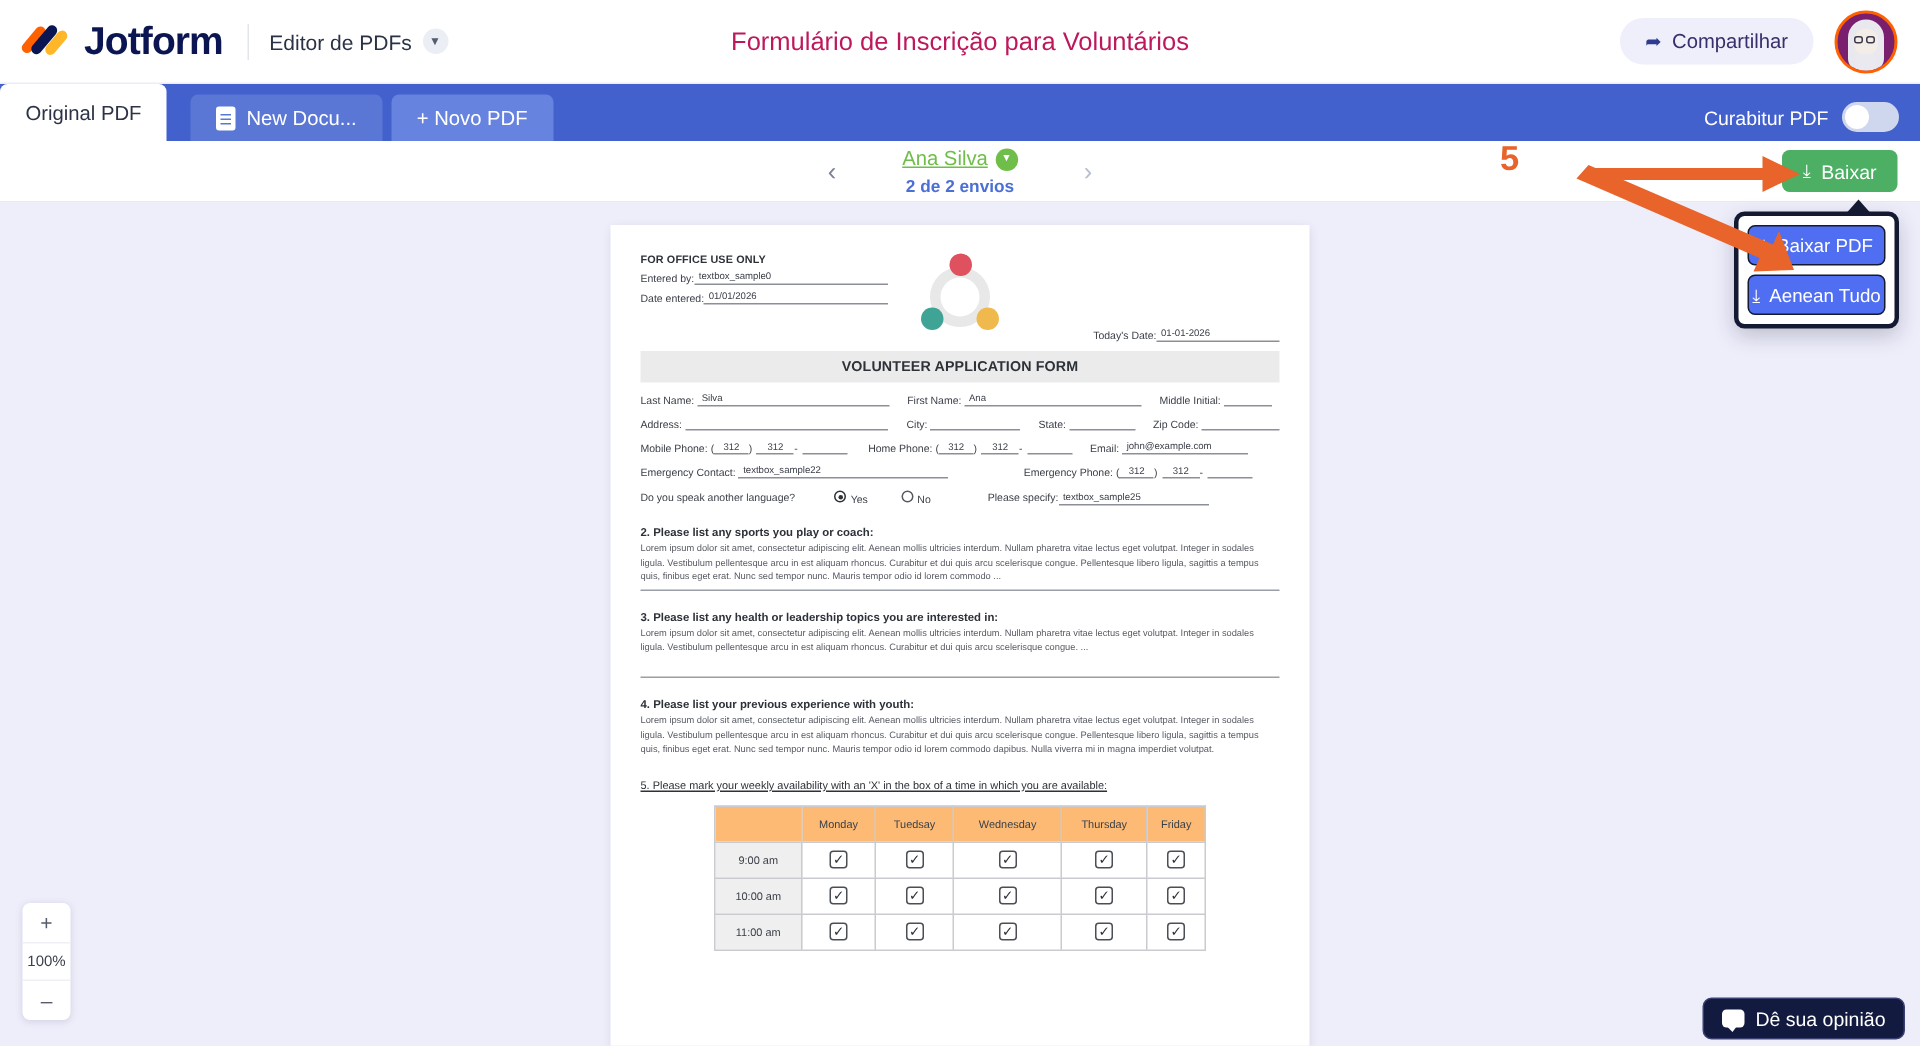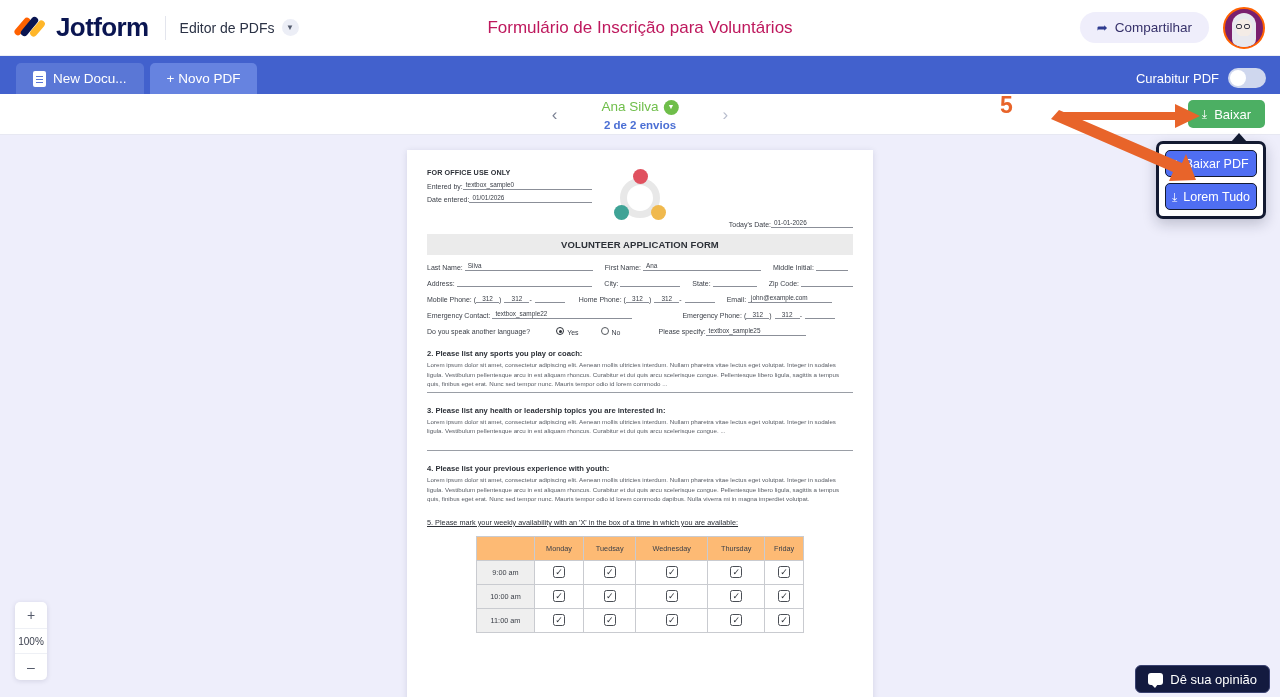--- a/index.html
+++ b/index.html
@@ -94,21 +94,21 @@
     background: #ffffff; border-bottom: 1px solid #e7e8f2;
   }
   .nav-block {
     position: absolute; left: 50%; transform: translateX(-50%); top: 0;
     height: 41px; display: flex; align-items: center; gap: 40px;
   }
   .nav-arrow { font-size: 17px; color: #7b8294; cursor: pointer; padding: 0 4px; }
   .nav-arrow.dim { color: #b9bece; }
   .nav-center { text-align: center; line-height: 1.25; }
   .sub-name {
-    font-size: 13.5px; color: #6fbe4a; display: inline-flex; align-items: center; gap: 5px;
+    font-size: 13.5px; color: #6fbe4a; display: inline-flex; align-items: center; gap: 5px; text-decoration: underline;
   }
   .sub-caret {
     width: 15px; height: 15px; border-radius: 50%; background: #6fbe4a;
     color: #fff; font-size: 7px; display: inline-flex; align-items: center; justify-content: center;
   }
   .sub-count { font-size: 11.5px; color: #4b6fd4; margin-top: 2px; font-weight: bold; }
 
   .download-btn {
     position: absolute; right: 15px; top: 100px;
     background: #4caf63; color: #fff; border: none; border-radius: 5px;
@@ -269,20 +269,23 @@
         <span class="av-hair"></span>
           <span class="av-face"></span>
         <span class="av-g1"></span>
           <span class="av-g2"></span>
           <span class="av-neck"></span>
       </div>
     </div>
   </div>
 
   <div class="tabbar">
+    <div class="tab active">
+      <span>Original PDF</span>
+    </div>
     <div class="tab doc">
       <span class="doc-icon"></span>
       <span>New Docu...</span>
     </div>
     <div class="tab new">
       <span>+ Novo PDF</span>
     </div>
     <div class="tabbar-right">
       <span class="tb-label">Curabitur PDF</span>
       <div class="toggle">
@@ -310,21 +313,21 @@
     <span>Baixar</span>
   </button>
 
   <div class="dl-menu">
     <div class="dl-item">
       <span class="dl-glyph">⤓</span>
       <span>Baixar PDF</span>
     </div>
     <div class="dl-item">
       <span class="dl-glyph">⤓</span>
-      <span>Lorem Tudo</span>
+      <span>Aenean Tudo</span>
     </div>
   </div>
 
   <svg class="anno" viewBox="0 0 1280 697">
     <g fill="#e8642a">
       <path d="M1058 112 H1175 V104 L1200 116 L1175 128 V120 H1058 Z"></path>
       <path d="M1059 110 L1182 163 L1186 154 L1196 180 L1169 181 L1173 172 L1051 119 Z"></path>
     </g>
   </svg>
   <div class="step-num">5</div>

